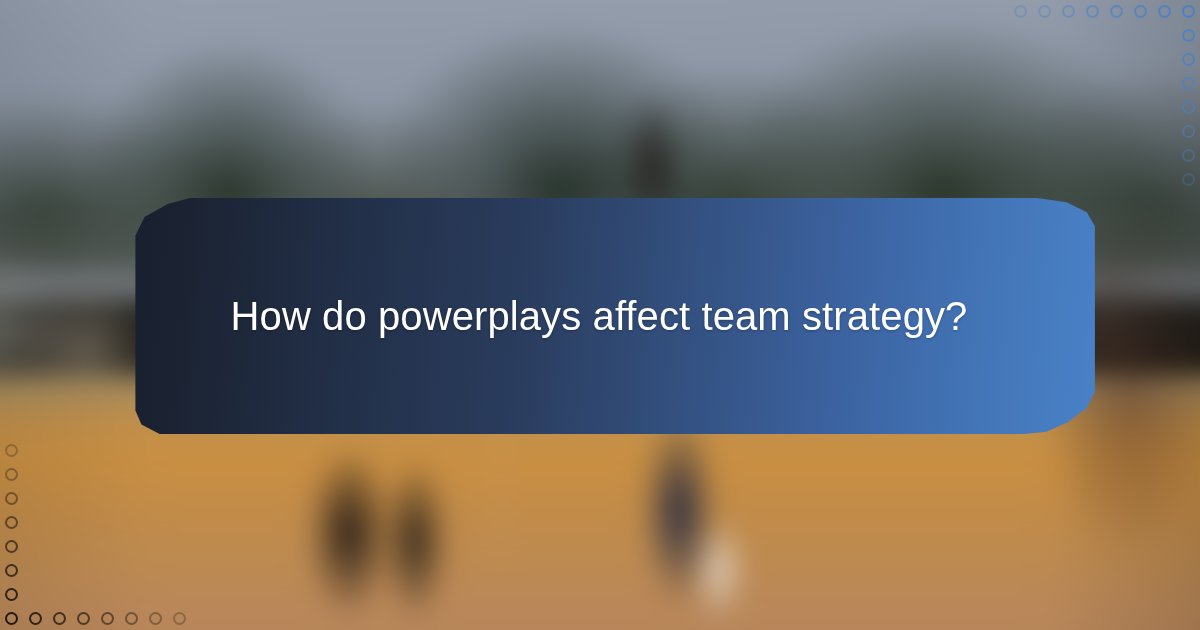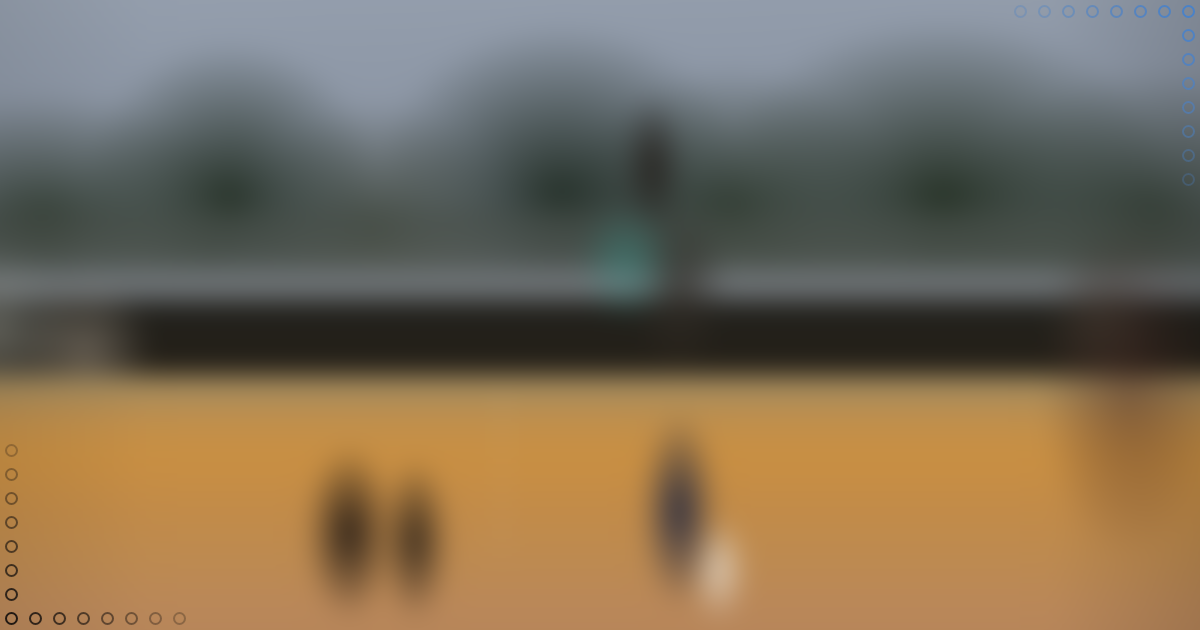--- a/index.html
+++ b/index.html
@@ -183,14 +183,20 @@
       <span class="dot" style="left: 173px; top: 192px; border-color: rgba(26, 20, 16, 0.28); border-width: 2px;"></span>
       <span class="dot" style="left: 5px; top: 168px; border-color: rgba(26, 20, 16, 0.85); border-width: 2.6px;"></span>
       <span class="dot" style="left: 5px; top: 144px; border-color: rgba(26, 20, 16, 0.75); border-width: 2px;"></span>
       <span class="dot" style="left: 5px; top: 120px; border-color: rgba(26, 20, 16, 0.65); border-width: 2px;"></span>
       <span class="dot" style="left: 5px; top: 96px; border-color: rgba(26, 20, 16, 0.55); border-width: 2px;"></span>
       <span class="dot" style="left: 5px; top: 72px; border-color: rgba(26, 20, 16, 0.45); border-width: 2px;"></span>
       <span class="dot" style="left: 5px; top: 48px; border-color: rgba(26, 20, 16, 0.35); border-width: 2px;"></span>
       <span class="dot" style="left: 5px; top: 24px; border-color: rgba(26, 20, 16, 0.26); border-width: 2px;"></span>
     </div>
 
+  <div class="banner-wrap">
+    <div class="banner-shape"></div>
+    <div class="banner-text">
+      <span>How do powerplays affect team strategy?</span>
+    </div>
+  </div>
 
 </div>
 
 </body></html>

